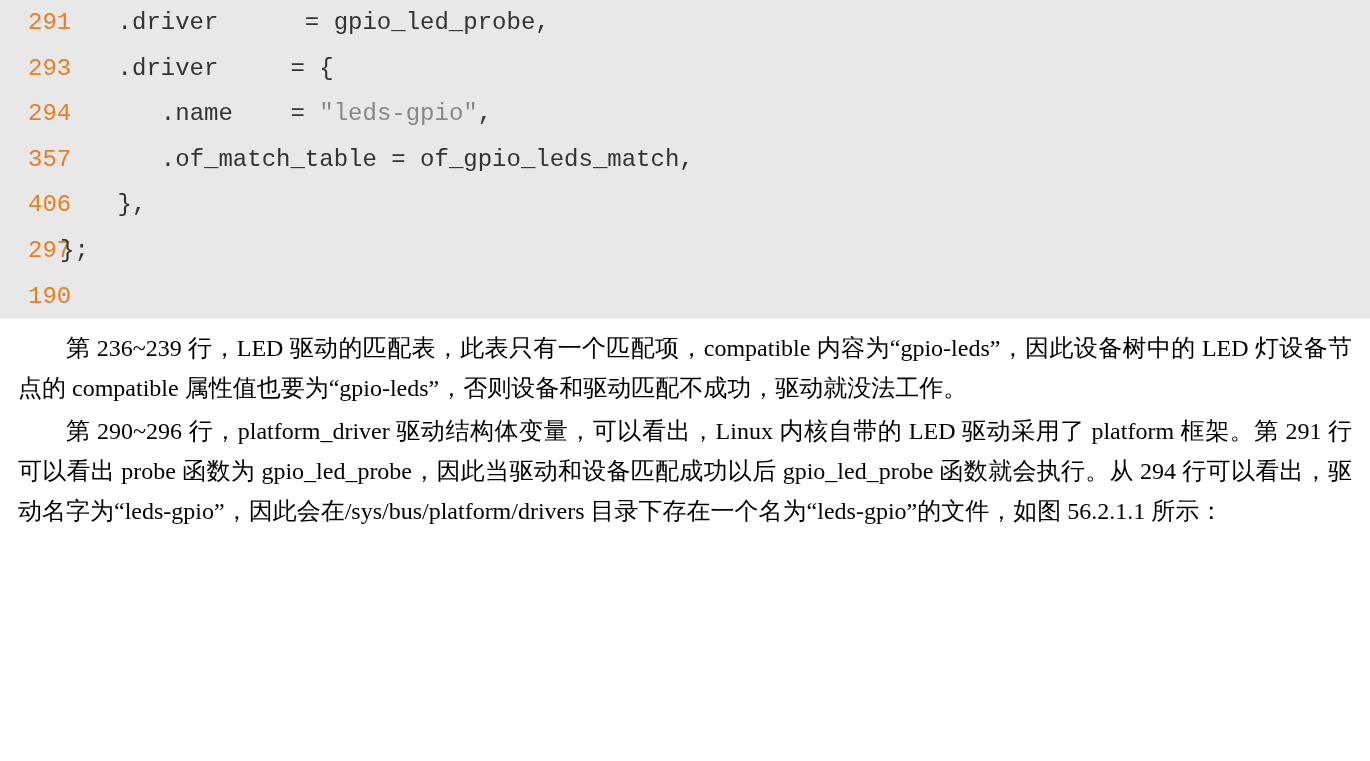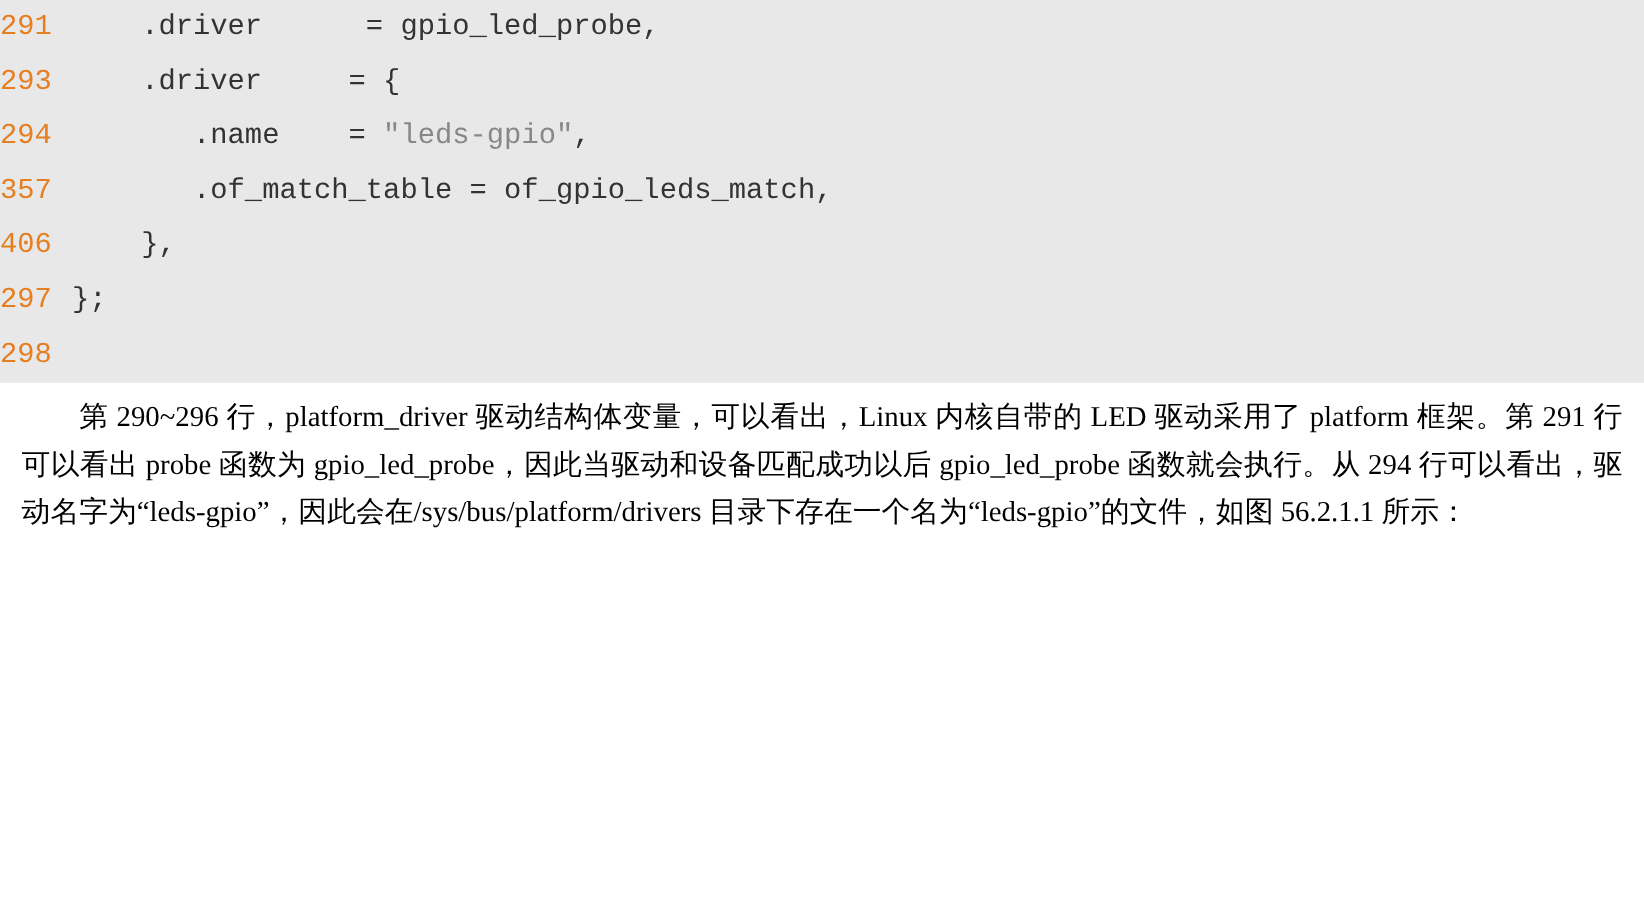--- a/index.html
+++ b/index.html
@@ -18,21 +18,21 @@
     line-height: 1.9;
   }
   .code-line {
     display: flex;
     white-space: pre;
   }
   .line-number {
     color: #e67e22;
     width: 60px;
     text-align: left;
-    padding-left: 0;
+    padding-left: 28px;
     flex-shrink: 0;
   }
   .code-content {
     color: #333333;
     flex: 1;
   }
   .punct { color: #333333; }
   .string { color: #888888; }
   .prose {
     font-family: "SimSun", "Times New Roman", serif;
@@ -69,20 +69,21 @@
   </div>
   <div class="code-line">
     <span class="line-number">406</span>
     <span class="code-content"><span>    </span><span class="punct">},</span></span>
   </div>
   <div class="code-line">
     <span class="line-number">297</span>
     <span class="code-content"><span class="punct">};</span></span>
   </div>
   <div class="code-line">
-    <span class="line-number">298</span>
+    <span class="line-number">190</span>
     <span class="code-content"></span>
   </div>
 </div>
 
 <div class="prose">
+  <p>第 236~239 行，LED 驱动的匹配表，此表只有一个匹配项，compatible 内容为“gpio-leds”，因此设备树中的 LED 灯设备节点的 compatible 属性值也要为“gpio-leds”，否则设备和驱动匹配不成功，驱动就没法工作。</p>
   <p>第 290~296 行，platform_driver 驱动结构体变量，可以看出，Linux 内核自带的 LED 驱动采用了 platform 框架。第 291 行可以看出 probe 函数为 gpio_led_probe，因此当驱动和设备匹配成功以后 gpio_led_probe 函数就会执行。从 294 行可以看出，驱动名字为“leds-gpio”，因此会在/sys/bus/platform/drivers 目录下存在一个名为“leds-gpio”的文件，如图 56.2.1.1 所示：</p>
 </div>
 
 </body></html>

